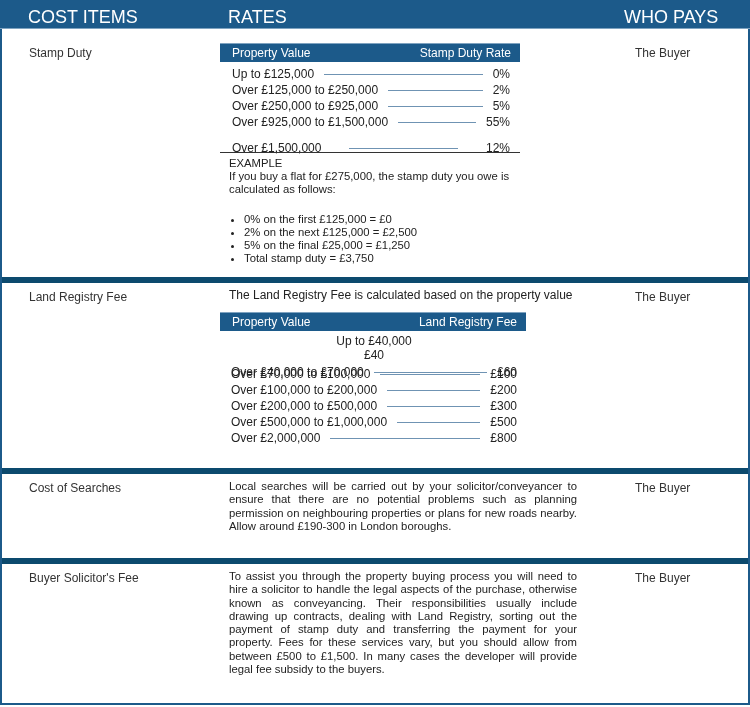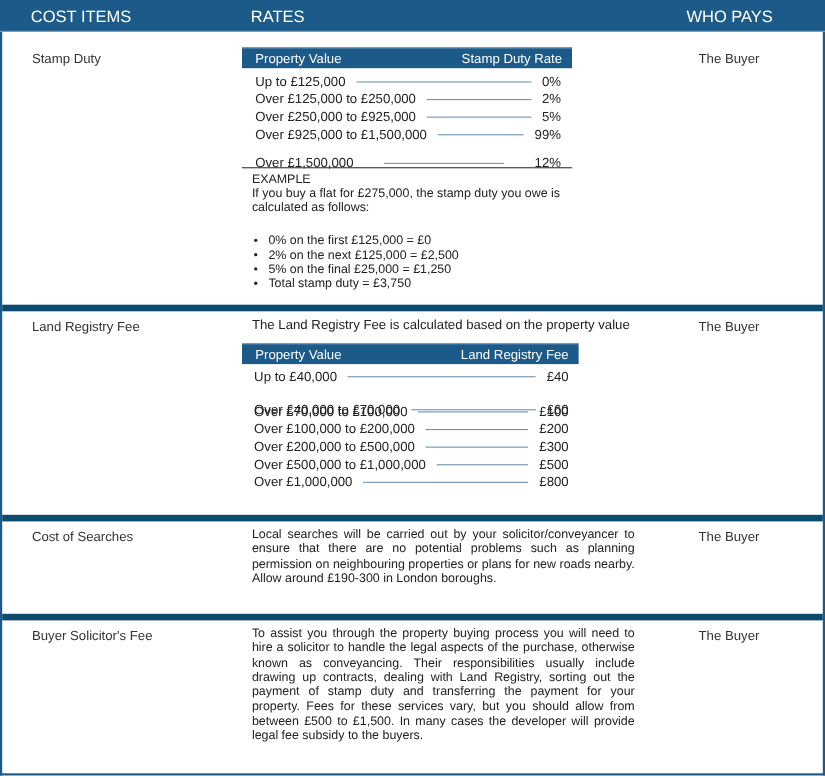--- a/index.html
+++ b/index.html
@@ -1,18 +1,18 @@
 <!DOCTYPE html>
 <html><head>
 <meta charset="utf-8">
 <style>
   html, body { margin: 0; padding: 0; background: #ffffff; }
   body { width: 750px; height: 707px; overflow: hidden; font-family: "Liberation Sans", sans-serif; color: #333333; }
   .frame { position: absolute; left: 0; top: 0; width: 746px; height: 703px; border: 2px solid #1c5a8a; border-top: none; }
-  .head { position: absolute; left: 0; top: 0; width: 750px; height: 28px; background: #1c5a8a; color: #ffffff; font-size: 15px; border-bottom: 1px solid #7fa3c0; }
+  .head { position: absolute; left: 0; top: 0; width: 750px; height: 28px; background: #1c5a8a; color: #ffffff; font-size: 18px; border-bottom: 1px solid #7fa3c0; }
   .head span { position: absolute; top: 7px; }
   .row { position: absolute; left: 2px; width: 746px; border-bottom: 6px solid #0c4a6e; }
   .cell-item { position: absolute; left: 27px; font-size: 12px; }
   .cell-who { position: absolute; left: 633px; font-size: 12px; }
   .rates { position: absolute; left: 227px; font-size: 12px; }
   .tbl-head { position: absolute; height: 18px; background: #1c5a8a; color: #fff; font-size: 12px; border-top: 1px solid #7fa3c0; }
   .tbl-head .l { position: absolute; left: 12px; top: 2px; }
   .tbl-head .r { position: absolute; right: 9px; top: 2px; }
   .trow { position: absolute; height: 16px; font-size: 12px; display: flex; align-items: center; }
   .trow .lbl { white-space: nowrap; color: #222; }
@@ -55,21 +55,21 @@
         <span class="val">2%</span>
       </div>
       <div class="trow" style="left: 230px; top: 69px; width: 278px;">
         <span class="lbl">Over £250,000 to £925,000</span>
         <span class="line"></span>
         <span class="val">5%</span>
       </div>
       <div class="trow" style="left: 230px; top: 85px; width: 278px;">
         <span class="lbl">Over £925,000 to £1,500,000</span>
         <span class="line"></span>
-        <span class="val">99%</span>
+        <span class="val">55%</span>
       </div>
       <div class="trow" style="left: 230px; top: 111px; width: 278px; gap: 18px;">
         <span class="lbl">Over £1,500,000</span>
         <span class="line"></span>
         <span class="val">12%</span>
       </div>
     </div>
   <div class="rule" style="left:218px;top:123px;width:300px"></div>
 
   <div class="example" style="left:227px;top:128px;width:300px">
@@ -87,21 +87,21 @@
 <div class="row" style="top:278px;height:190px">
   <div class="cell-item" style="top:12px">Land Registry Fee</div>
   <div class="cell-who" style="top:12px">The Buyer</div>
   <div class="rates" style="top:10px;font-size:12px;color:#222">The Land Registry Fee is calculated based on the property value</div>
 
   <div class="tbl-head" style="left:218px;top:34px;width:306px">
     <span class="l">Property Value</span>
     <span class="r">Land Registry Fee</span>
   </div>
   <div id="lr-rows">
-      <div class="trow" style="left: 229px; top: 56px; width: 286px;">
+      <div class="trow" style="left: 229px; top: 56px; width: 286px; flex-direction: column;">
         <span class="lbl">Up to £40,000</span>
         <span class="line"></span>
         <span class="val">£40</span>
       </div>
       <div class="trow" style="left: 229px; top: 86px; width: 286px;">
         <span class="lbl">Over £40,000 to £70,000</span>
         <span class="line"></span>
         <span class="val">£60</span>
       </div>
       <div class="trow" style="left: 229px; top: 88px; width: 286px;">
@@ -118,21 +118,21 @@
         <span class="lbl">Over £200,000 to £500,000</span>
         <span class="line"></span>
         <span class="val">£300</span>
       </div>
       <div class="trow" style="left: 229px; top: 136px; width: 286px;">
         <span class="lbl">Over £500,000 to £1,000,000</span>
         <span class="line"></span>
         <span class="val">£500</span>
       </div>
       <div class="trow" style="left: 229px; top: 152px; width: 286px;">
-        <span class="lbl">Over £1,000,000</span>
+        <span class="lbl">Over £2,000,000</span>
         <span class="line"></span>
         <span class="val">£800</span>
       </div>
     </div>
 </div>
 
 <div class="row" style="top:469px;height:89px">
   <div class="cell-item" style="top:12px">Cost of Searches</div>
   <div class="cell-who" style="top:12px">The Buyer</div>
   <div class="para" style="left:227px;top:11px;width:348px">Local searches will be carried out by your solicitor/conveyancer to ensure that there are no potential problems such as planning permission on neighbouring properties or plans for new roads nearby.  Allow around  £190-300 in London boroughs.</div>

